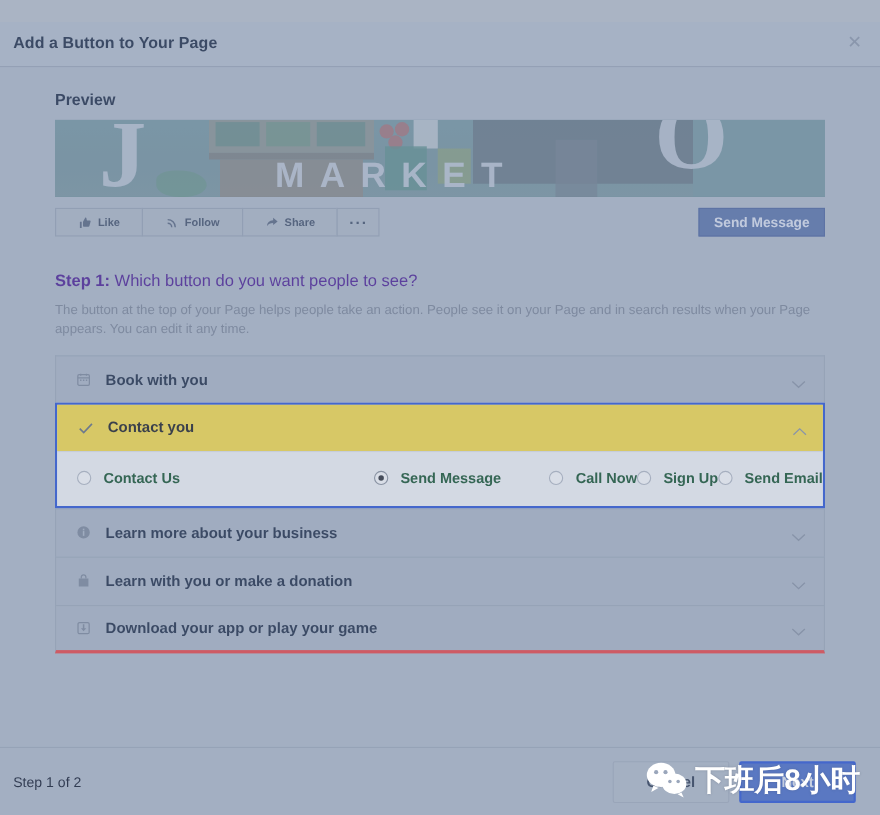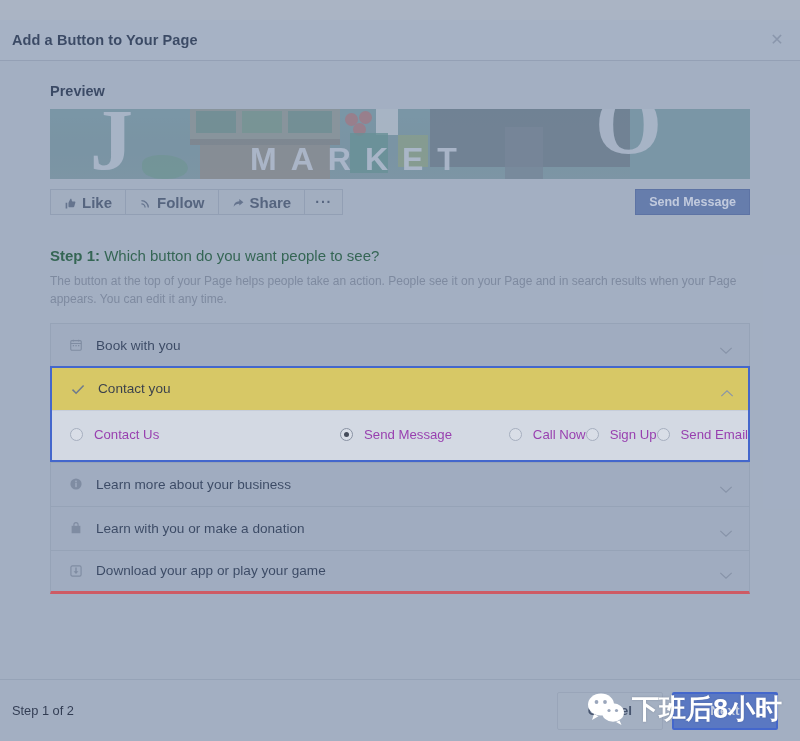--- a/index.html
+++ b/index.html
@@ -176,25 +176,25 @@
     display: flex;
     align-items: center;
     justify-content: space-between;
   }
   .left-actions { display: flex; }
   .fb-btn {
     height: 26px;
     display: flex;
     align-items: center;
     gap: 5px;
-    padding: 0 13px;
+    padding: 0 20px;
     border: 1px solid #9aa5b6;
     background: #b0bac8;
     color: #44526b;
-    font-size: 15px;
+    font-size: 10px;
     font-weight: bold;
     margin-right: -1px;
     cursor: pointer;
   }
   .fb-btn.dots { padding: 0 10px; font-size: 14px; letter-spacing:1px;}
   .ico { display:inline-block; width:13px; height:13px; }
   .send-msg-btn {
     height: 26px;
     padding: 0 13px;
     background: #5b74ab;
@@ -204,37 +204,38 @@
     font-weight: bold;
     display: flex;
     align-items: center;
     cursor: pointer;
   }
 
   
   .step-head {
     margin-top: 32px;
     font-size: 15px;
-    color: #14532d;
+    color: #4c1d95;
   }
   .step-head b { font-weight: bold; }
   .step-head span { font-weight: normal; }
   .step-desc {
     margin-top: 9px;
     font-size: 12px;
     line-height: 1.48;
     color: #7d8799;
     max-width: 690px;
   }
 
   
   .accordion {
     margin-top: 14px;
     width: 700px;
     position: relative;
+    font-weight: bold;
   }
   .acc-item {
     background: #aeb8c7;
     border: 1px solid #9fabbb;
     border-bottom: none;
     height: 44px;
     display: flex;
     align-items: center;
     padding: 0 16px 0 17px;
     cursor: pointer;
@@ -290,21 +291,21 @@
     background: #f7f8fa;
     display: grid;
     grid-template-columns: 270px 1fr;
     grid-auto-rows: 27px;
     grid-auto-flow: column;
   }
   .opt {
     display: flex;
     align-items: center;
     font-size: 13.2px;
-    color: #a21caf;
+    color: #14532d;
     cursor: pointer;
   }
   .radio {
     width: 13px; height: 13px;
     border-radius: 50%;
     border: 1px solid #b6bcc6;
     background: #fff;
     margin-right: 11px;
     flex: 0 0 13px;
     position: relative;

